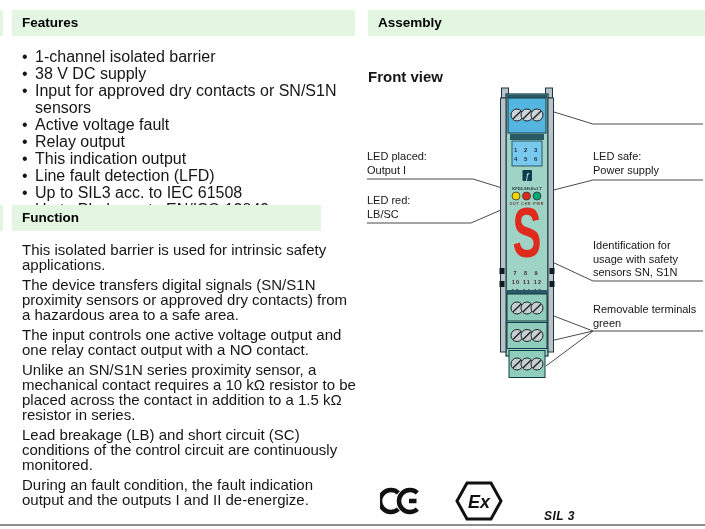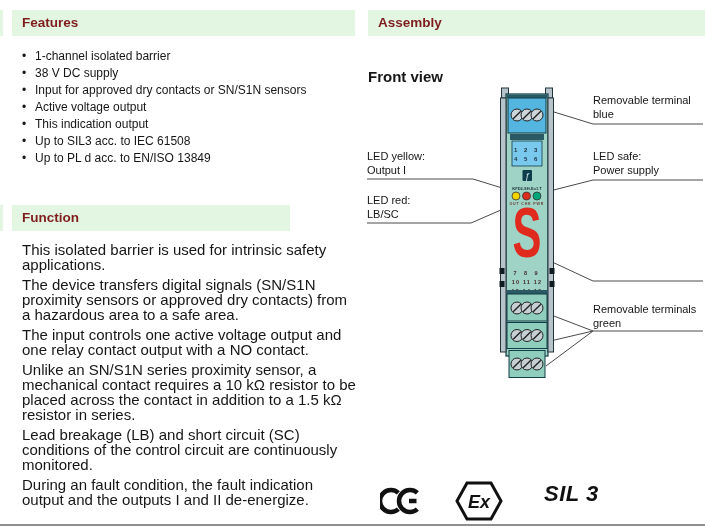--- a/index.html
+++ b/index.html
@@ -1,55 +1,57 @@
 <!DOCTYPE html>
 <html><head>
 <meta charset="utf-8">
 <style>
   html,body{margin:0;padding:0;background:#fff;}
   .page{position:relative;width:705px;height:529px;background:#ffffff;overflow:hidden;
         font-family:"Liberation Sans","DejaVu Sans",sans-serif;color:#161616;}
   .section-bar{background:#e2f6e2;height:26px;line-height:26px;font-size:13.5px;
-               font-weight:bold;color:#7f1d1d;padding-left:10px;box-sizing:border-box;}
+               font-weight:bold;color:#000000;padding-left:10px;box-sizing:border-box;}
   .sliver{position:absolute;left:0;width:3px;height:26px;background:#e2f6e2;}
   .left-col{position:absolute;left:12px;top:10px;width:343px;}
   .features-bar{position:absolute;left:0;top:0;width:343px;}
   .feature-list{position:absolute;left:0;top:38px;width:343px;margin:0;padding:0;list-style:none;}
-  .feature-list li{position:relative;padding-left:23px;font-size:12px;line-height:17px;}
+  .feature-list li{position:relative;padding-left:23px;font-size:16px;line-height:17px;}
   .feature-list li::before{content:"•";position:absolute;left:10px;}
-  .function-bar{position:absolute;left:0;top:195px;width:278px;}
+  .function-bar{position:absolute;left:0;top:195px;width:309px;}
   .paragraphs{position:absolute;left:10px;top:232px;width:334px;}
   .paragraphs p{margin:0 0 5px 0;font-size:15px;line-height:15px;}
   .assembly-bar{position:absolute;left:368px;top:10px;width:371px;}
   .front-view{position:absolute;left:368px;top:68px;font-size:15px;font-weight:bold;}
   .diagram{position:absolute;left:360px;top:58px;}
   .callout{position:absolute;font-size:11px;line-height:13.5px;}
   .callout span{display:block;}
   .mark-svg{position:absolute;}
-  .sil-mark{position:absolute;left:544px;top:481px;font-size:22px;font-weight:bold;
+  .sil-mark{position:absolute;left:544px;top:509px;font-size:12px;font-weight:bold;
             font-style:italic;color:#111;letter-spacing:0.5px;}
   .bottom-rule{position:absolute;left:0;top:524px;width:705px;height:2px;background:#8f8f8f;}
   svg text{font-family:"Liberation Sans","DejaVu Sans",sans-serif;}
 </style>
 </head>
 <body>
 
 <div class="page">
 
   <div class="sliver" style="top:10px"></div>
   <div class="sliver" style="top:205px"></div>
 
   <div class="left-col">
     <div class="section-bar features-bar">Features</div>
     <ul class="feature-list">
       <li>1-channel isolated barrier</li>
       <li>38 V DC supply</li>
       <li>Input for approved dry contacts or SN/S1N sensors</li>
-      <li>Active voltage output</li>
+      <li>Active voltage fault</li>
+      <li>Relay output</li>
       <li>This indication output</li>
+      <li>Line fault detection (LFD)</li>
       <li>Up to SIL3 acc. to IEC 61508</li>
       <li>Up to PL d acc. to EN/ISO 13849</li>
     </ul>
     <div class="section-bar function-bar">Function</div>
     <div class="paragraphs">
       <p>This isolated barrier is used for intrinsic safety applications.</p>
       <p>The device transfers digital signals (SN/S1N proximity sensors or approved dry contacts) from a hazardous area to a safe area.</p>
       <p>The input controls one active voltage output and one relay contact output with a NO contact.</p>
       <p>Unlike an SN/S1N series proximity sensor, a mechanical contact requires a 10 kΩ resistor to be placed across the contact in addition to a 1.5 kΩ resistor in series.</p>
       <p>Lead breakage (LB) and short circuit (SC) conditions of the control circuit are continuously monitored.</p>
@@ -130,34 +132,35 @@
         <circle cx="157" cy="306" r="6"></circle>
           <circle cx="167" cy="306" r="6"></circle>
           <circle cx="177" cy="306" r="6"></circle>
       </g>
       <path d="M153.2,253.8 L160.8,246.2 M163.2,253.8 L170.8,246.2 M173.2,253.8 L180.8,246.2
                M153.2,281.3 L160.8,273.7 M163.2,281.3 L170.8,273.7 M173.2,281.3 L180.8,273.7
                M153.2,309.8 L160.8,302.2 M163.2,309.8 L170.8,302.2 M173.2,309.8 L180.8,302.2" stroke="#222" stroke-width="1.4"></path>
     </g>
   </svg>
 
-  <div class="callout" style="left:593px;top:94px">
-    <span>Removable terminal</span>
-    <span>blue</span>
-  </div>
   <div class="callout" style="left:593px;top:150px">
     <span>LED safe:</span>
     <span>Power supply</span>
+  </div>
+  <div class="callout" style="left:593px;top:239px">
+    <span>Identification for</span>
+    <span>usage with safety</span>
+    <span>sensors SN, S1N</span>
   </div>
   <div class="callout" style="left:593px;top:303px">
     <span>Removable terminals</span>
     <span>green</span>
   </div>
   <div class="callout" style="left:367px;top:150px">
-    <span>LED yellow:</span>
+    <span>LED placed:</span>
     <span>Output I</span>
   </div>
   <div class="callout" style="left:367px;top:194px">
     <span>LED red:</span>
     <span>LB/SC</span>
   </div>
 
   <svg class="mark-svg" style="left:380px;top:487px" width="40" height="28" viewBox="0 0 40 28">
     <g stroke="#111" stroke-width="4.5" fill="none">
       <path d="M18.36,5.83 A11,11 0 1 0 18.36,22.17"></path>

